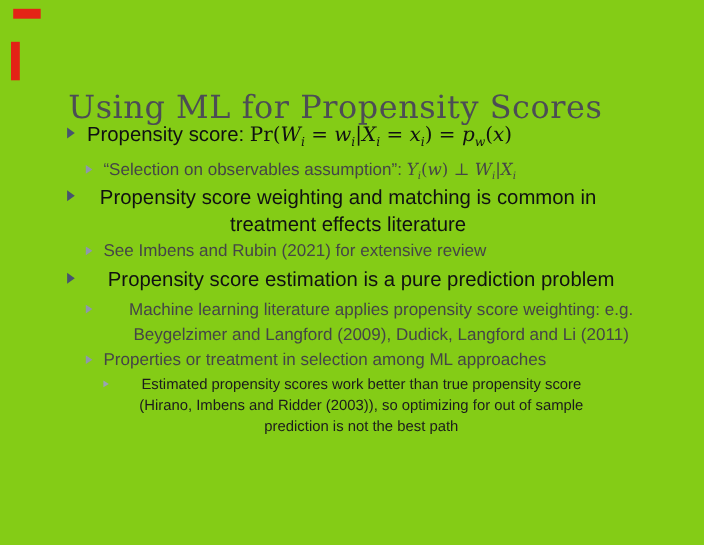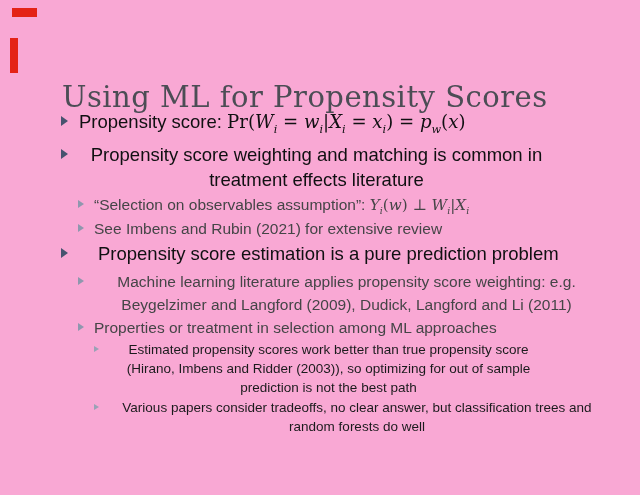--- a/index.html
+++ b/index.html
@@ -1,21 +1,21 @@
 <!DOCTYPE html>
 <html><head>
 <meta charset="utf-8">
 <style>
   html,body{margin:0;padding:0;}
   body{
     width:640px;height:495px;background:#ffffff;overflow:hidden;position:relative;
     font-family:"Liberation Sans", sans-serif;
     -webkit-font-smoothing:antialiased;
   }
-  .slide{position:absolute;inset:0;background:#f9a8d4;}
+  .slide{position:absolute;inset:0;background:#84cc16;}
 
   
   .red-h{position:absolute;left:12px;top:8px;width:25px;height:9px;background:#e42316;}
   .red-v{position:absolute;left:10px;top:38px;width:8px;height:35px;background:#e42316;}
 
   
   .title{
     position:absolute;left:62px;top:61px;width:560px;
     font-family:"DejaVu Serif", serif;
     font-size:29px;line-height:1.2;font-weight:400;
@@ -65,28 +65,28 @@
 
   <h1 class="title">Using ML for Propensity Scores</h1>
 
   <div class="content">
 
     <div class="item l1 mb8">
       <span class="arr"></span>
       <span class="txt"><span>Propensity score: </span><span data-math="bullets.b1.math"><span>Pr(</span><span class="mvar">W</span><sub class="mvar">i</sub><span> = </span><span class="mvar">w</span><sub class="mvar">i</sub><span>|</span><span class="mvar">X</span><sub class="mvar">i</sub><span> = </span><span class="mvar">x</span><sub class="mvar">i</sub><span>) = </span><span class="mvar">p</span><sub class="mvar">w</sub><span>(</span><span class="mvar">x</span><span>)</span></span></span>
     </div>
 
+    <div class="item l2 mb0">
+      <span class="arr"></span>
+      <span class="txt"><span>“Selection on observables assumption”: </span><span data-math="bullets.s1.math"><span class="mvar">Y</span><sub class="mvar">i</sub><span>(</span><span class="mvar">w</span><span>) ⊥ </span><span class="mvar">W</span><sub class="mvar">i</sub><span>|</span><span class="mvar">X</span><sub class="mvar">i</sub></span></span>
+    </div>
+
     <div class="item l1 w-b2 mb1">
       <span class="arr"></span>
       <span class="txt">Propensity score weighting and matching is common in treatment effects literature</span>
-    </div>
-
-    <div class="item l2 mb0">
-      <span class="arr"></span>
-      <span class="txt"><span>“Selection on observables assumption”: </span><span data-math="bullets.s1.math"><span class="mvar">Y</span><sub class="mvar">i</sub><span>(</span><span class="mvar">w</span><span>) ⊥ </span><span class="mvar">W</span><sub class="mvar">i</sub><span>|</span><span class="mvar">X</span><sub class="mvar">i</sub></span></span>
     </div>
 
     <div class="item l2 mb1">
       <span class="arr"></span>
       <span class="txt">See Imbens and Rubin (2021) for extensive review</span>
     </div>
 
     <div class="item l1 mb4">
       <span class="arr"></span>
       <span class="txt">Propensity score estimation is a pure prediction problem</span>
@@ -100,19 +100,15 @@
     <div class="item l2 mb1">
       <span class="arr"></span>
       <span class="txt">Properties or treatment in selection among ML approaches</span>
     </div>
 
     <div class="item l3 w-t1 mb1">
       <span class="arr"></span>
       <span class="txt">Estimated propensity scores work better than true propensity score (Hirano, Imbens and Ridder (2003)), so optimizing for out of sample prediction is not the best path</span>
     </div>
 
-    <div class="item l3 w-t2 mb0">
-      <span class="arr"></span>
-      <span class="txt">Various papers consider tradeoffs, no clear answer, but classification trees and random forests do well</span>
-    </div>
 
   </div>
 </div>
 
 </body></html>

